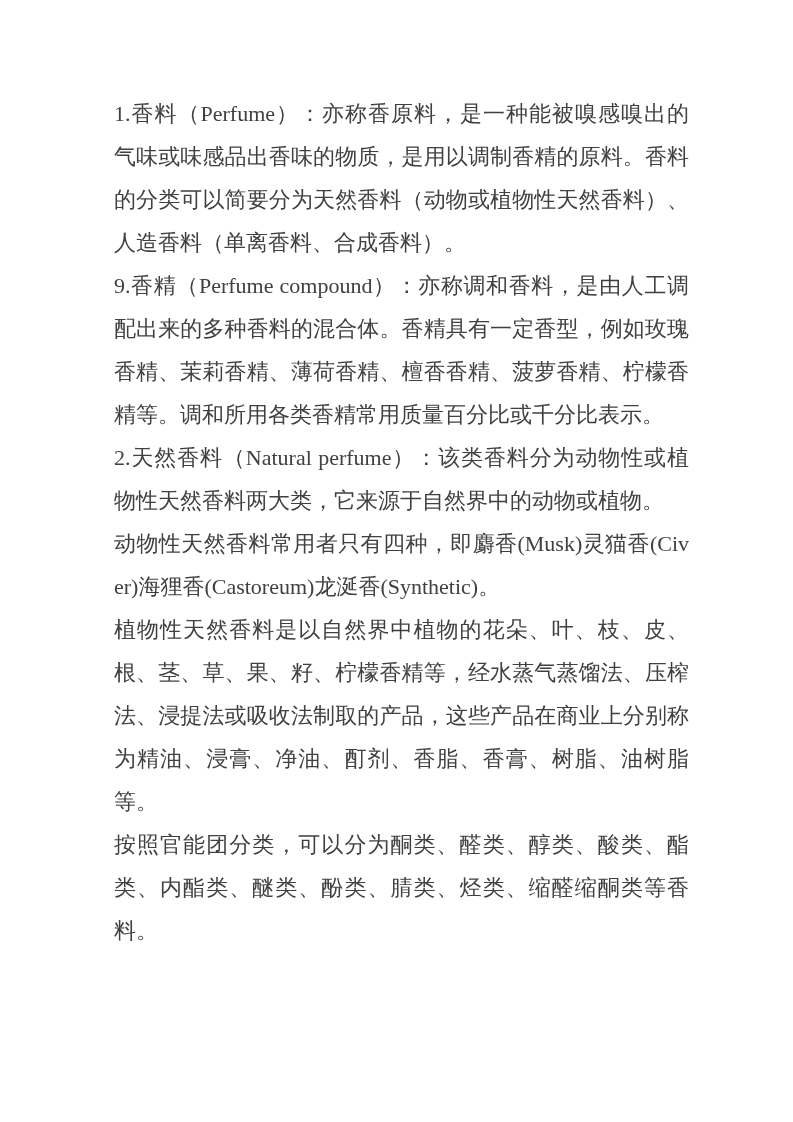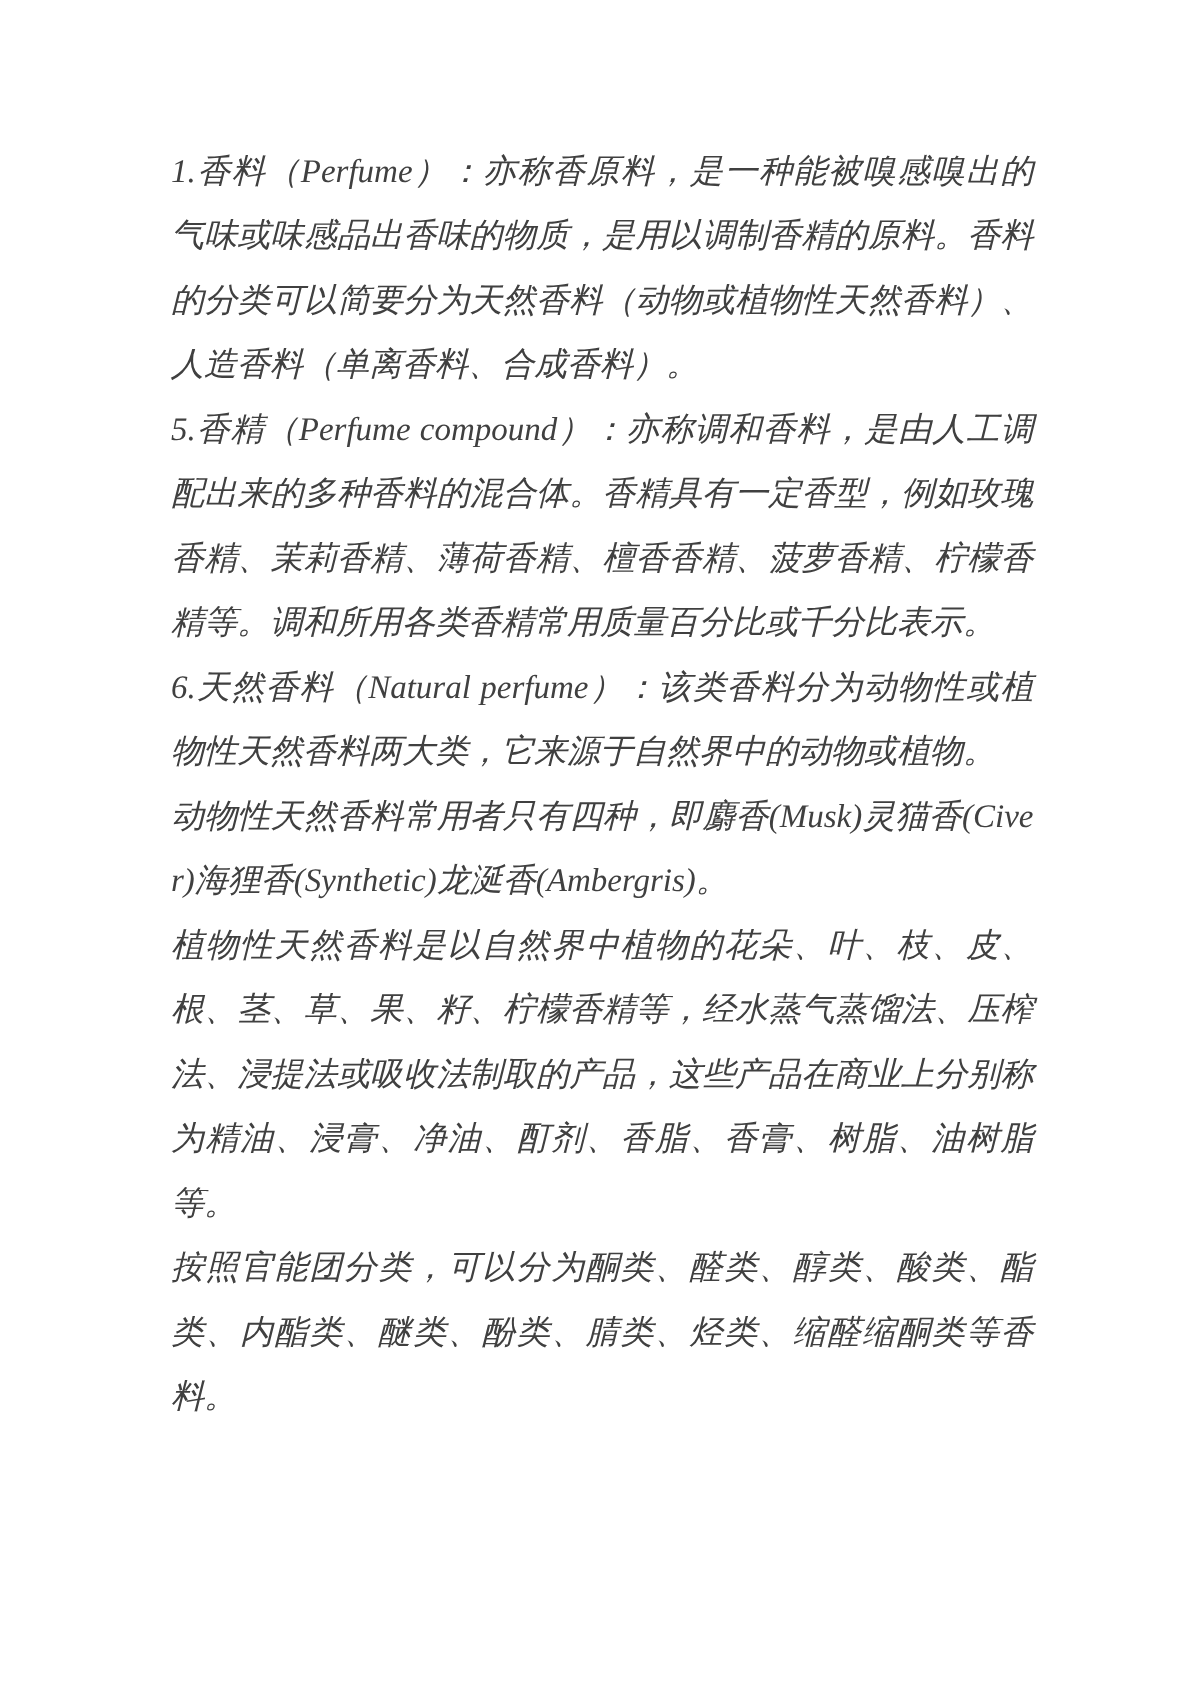--- a/index.html
+++ b/index.html
@@ -24,28 +24,27 @@
     color: #404040;
     font-size: 22px;
     line-height: 43px;
     text-align: justify;
     text-justify: inter-ideograph;
   }
   .doc-body p {
     margin: 0;
     padding: 0;
     word-break: break-all;
-    font-style: italic;
   }
 </style>
 </head>
 <body>
 
 <div class="doc-page">
   <div class="doc-body">
     <p>1.香料（Perfume）：亦称香原料，是一种能被嗅感嗅出的气味或味感品出香味的物质，是用以调制香精的原料。香料的分类可以简要分为天然香料（动物或植物性天然香料）、人造香料（单离香料、合成香料）。</p>
-    <p>5.香精（Perfume compound）：亦称调和香料，是由人工调配出来的多种香料的混合体。香精具有一定香型，例如玫瑰香精、茉莉香精、薄荷香精、檀香香精、菠萝香精、柠檬香精等。调和所用各类香精常用质量百分比或千分比表示。</p>
-    <p>6.天然香料（Natural perfume）：该类香料分为动物性或植物性天然香料两大类，它来源于自然界中的动物或植物。</p>
-    <p>动物性天然香料常用者只有四种，即麝香(Musk)灵猫香(Civer)海狸香(Synthetic)龙涎香(Ambergris)。</p>
+    <p>9.香精（Perfume compound）：亦称调和香料，是由人工调配出来的多种香料的混合体。香精具有一定香型，例如玫瑰香精、茉莉香精、薄荷香精、檀香香精、菠萝香精、柠檬香精等。调和所用各类香精常用质量百分比或千分比表示。</p>
+    <p>2.天然香料（Natural perfume）：该类香料分为动物性或植物性天然香料两大类，它来源于自然界中的动物或植物。</p>
+    <p>动物性天然香料常用者只有四种，即麝香(Musk)灵猫香(Civer)海狸香(Castoreum)龙涎香(Synthetic)。</p>
     <p>植物性天然香料是以自然界中植物的花朵、叶、枝、皮、根、茎、草、果、籽、柠檬香精等，经水蒸气蒸馏法、压榨法、浸提法或吸收法制取的产品，这些产品在商业上分别称为精油、浸膏、净油、酊剂、香脂、香膏、树脂、油树脂等。</p>
     <p>按照官能团分类，可以分为酮类、醛类、醇类、酸类、酯类、内酯类、醚类、酚类、腈类、烃类、缩醛缩酮类等香料。</p>
   </div>
 </div>
 
 </body></html>

